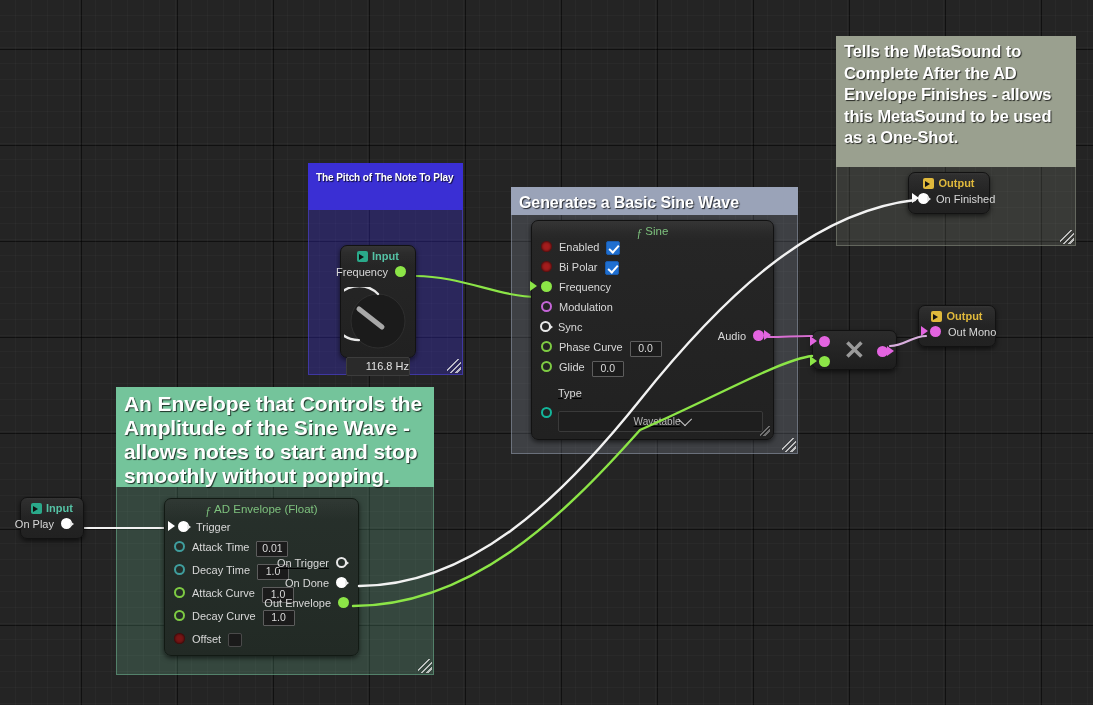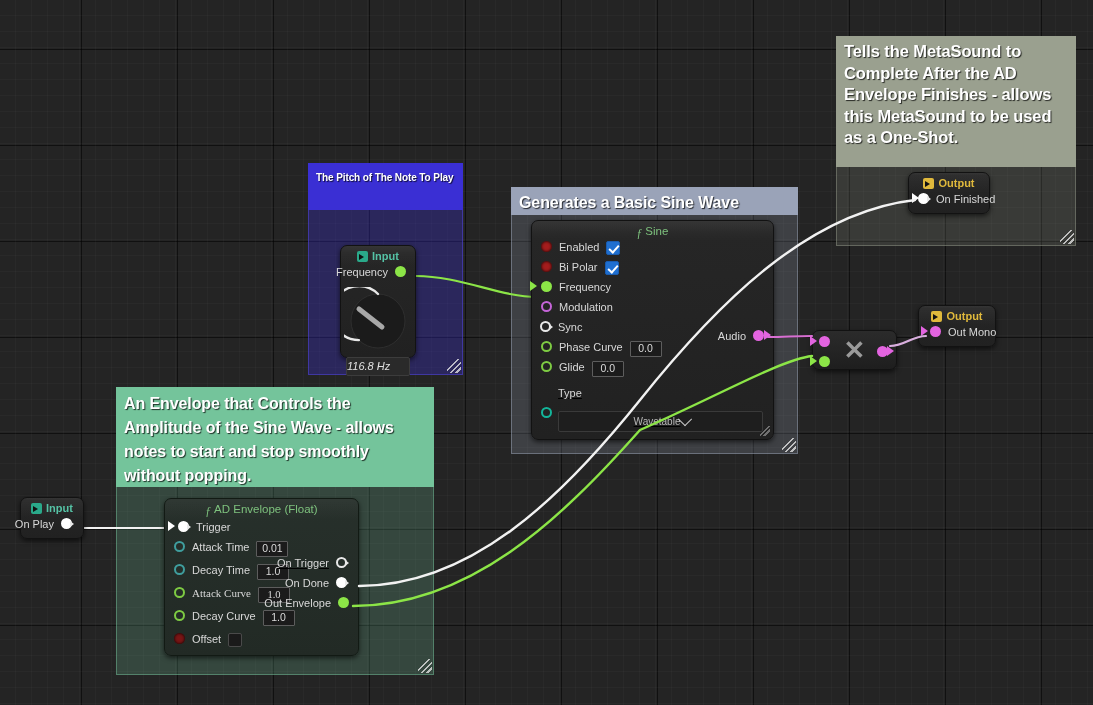--- a/index.html
+++ b/index.html
@@ -240,27 +240,26 @@
   .knob {
     width: 68px; height: 68px;
     margin: 3px auto 2px auto;
     position: relative;
   }
   .numbox {
     width: 62px;
     margin: 0 auto 7px auto;
     height: 17px;
     line-height: 16px;
-    text-align: left;
+    text-align: right;
     font-size: 11px;
     color: #e2e2e2;
     background: #2a2a2a;
     border: 1px solid #3c3c3c;
     border-radius: 2px;
-    font-style: italic;
   }
 
   
   .mulnode {
     position: absolute;
     box-sizing: border-box;
     border-radius: 7px;
     background: linear-gradient(to bottom, #2b2b2b, #1e1e1e);
     border: 1px solid #121212;
     box-shadow: 0 2px 5px rgba(0,0,0,0.6);
@@ -305,21 +304,21 @@
   </div>
 
   <div class="comment" style="left:511px; top:187px; width:287px; height:267px; z-index:2;">
     <div class="cbody" style="background:rgba(154,163,184,0.22); border:1px solid rgba(160,170,190,0.45);"></div>
     <div class="ctitle" style="background:#9aa3b8; height:28px; font-size:16px; line-height:21px;">Generates a Basic Sine Wave</div>
     <div class="chandle"></div>
   </div>
 
   <div class="comment" style="left:116px; top:387px; width:318px; height:288px; z-index:2;">
     <div class="cbody" style="background:rgba(116,196,155,0.22); border:1px solid rgba(120,200,160,0.45);"></div>
-    <div class="ctitle" style="background:#74c49b; height:100px; font-size:16px; line-height:24px;">An Envelope that Controls the Amplitude of the Sine Wave - allows notes to start and stop smoothly without popping.</div>
+    <div class="ctitle" style="background:#74c49b; height:100px; font-size:21px; line-height:24px;">An Envelope that Controls the Amplitude of the Sine Wave - allows notes to start and stop smoothly without popping.</div>
     <div class="chandle"></div>
   </div>
 
   <svg id="wires" id2="wires-bot" style="z-index:6;" viewBox="0 0 1093 705">
 
     <path d="M 416,276 C 460,276 500,297 537,297" stroke="#8ce547" stroke-width="2.2" fill="none" stroke-linecap="round"></path>
 
     <path d="M 78,528 C 110,528 140,528 170,528" stroke="#f2f2f2" stroke-width="2.2" fill="none" stroke-linecap="round"></path>
   </svg>
 
@@ -439,21 +438,21 @@
       <span class="plabel">Attack Time</span>
       <span class="valbox">0.01</span>
     </div>
 
     <div class="prow" style="height:23px;">
       <span class="pin" style="border-color:#3f9e9e;"></span>
       <span class="plabel">Decay Time</span>
       <span class="valbox">1.0</span>
     </div>
 
-    <div class="prow" style="height:23px;font-family:Liberation Serif, serif;">
+    <div class="prow" style="height:23px;">
       <span class="pin" style="border-color:#7ecb43;"></span>
       <span class="plabel">Attack Curve</span>
       <span class="valbox">1.0</span>
     </div>
 
     <div class="prow" style="height:23px;">
       <span class="pin" style="border-color:#7ecb43;"></span>
       <span class="plabel">Decay Curve</span>
       <span class="valbox">1.0</span>
     </div>

